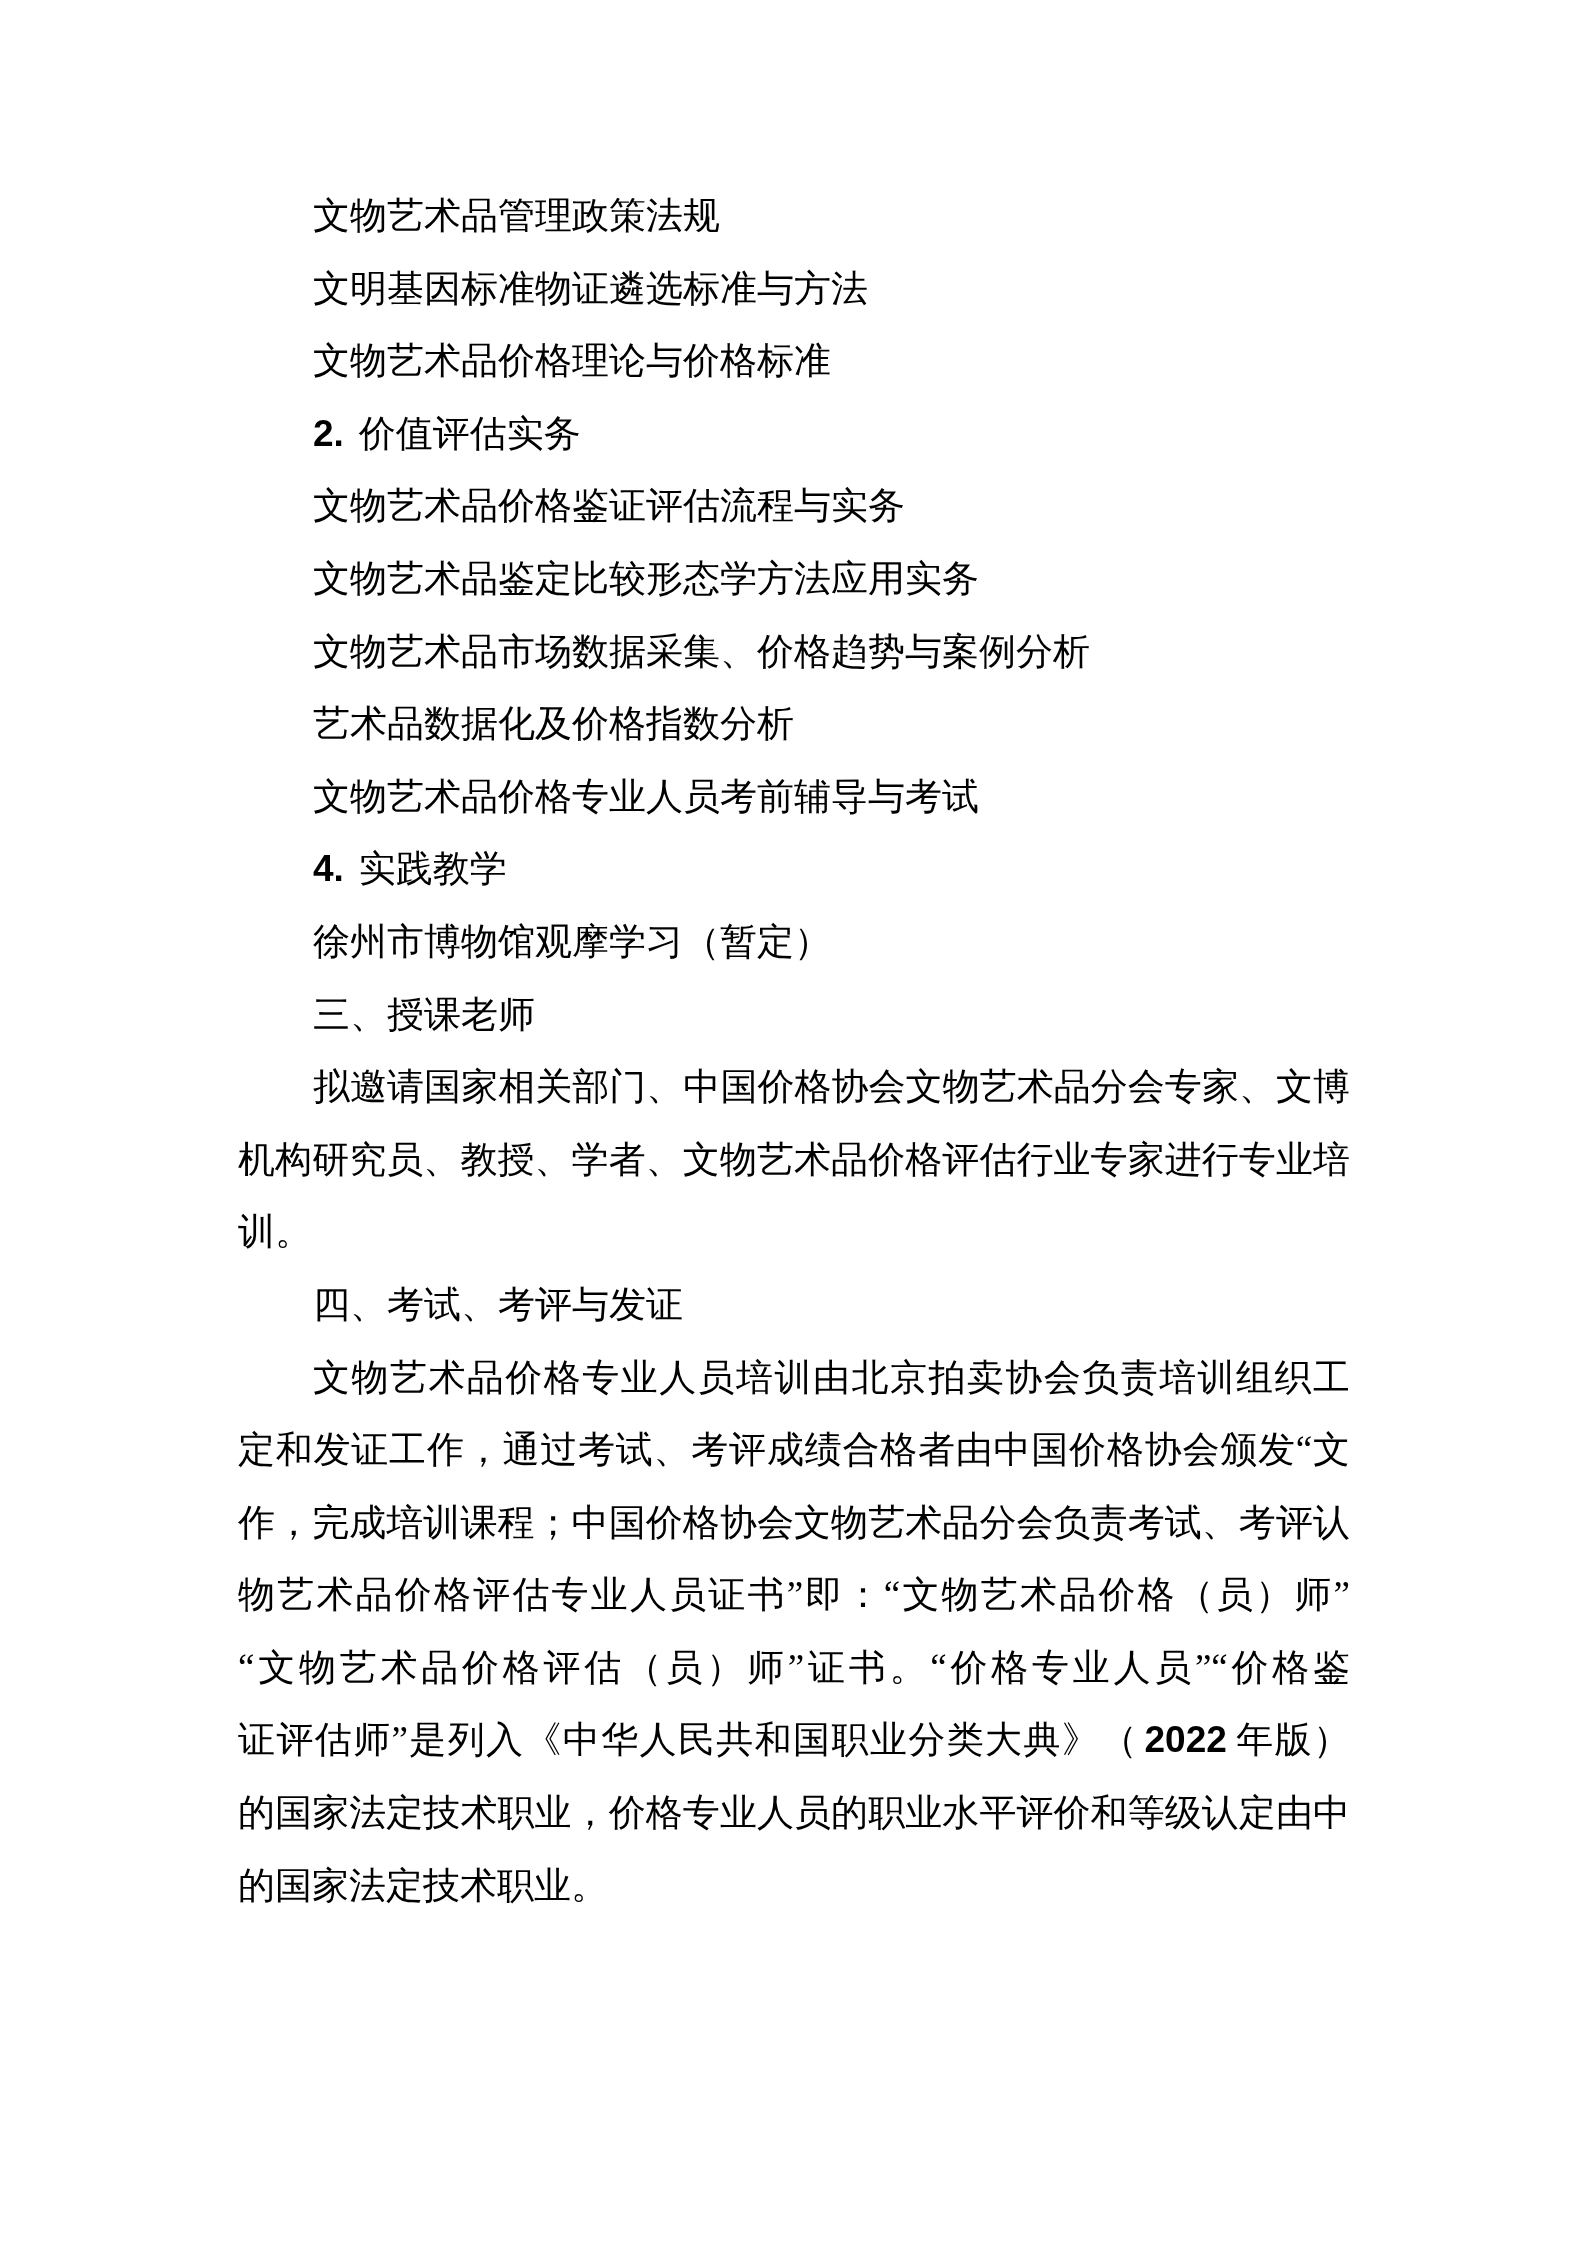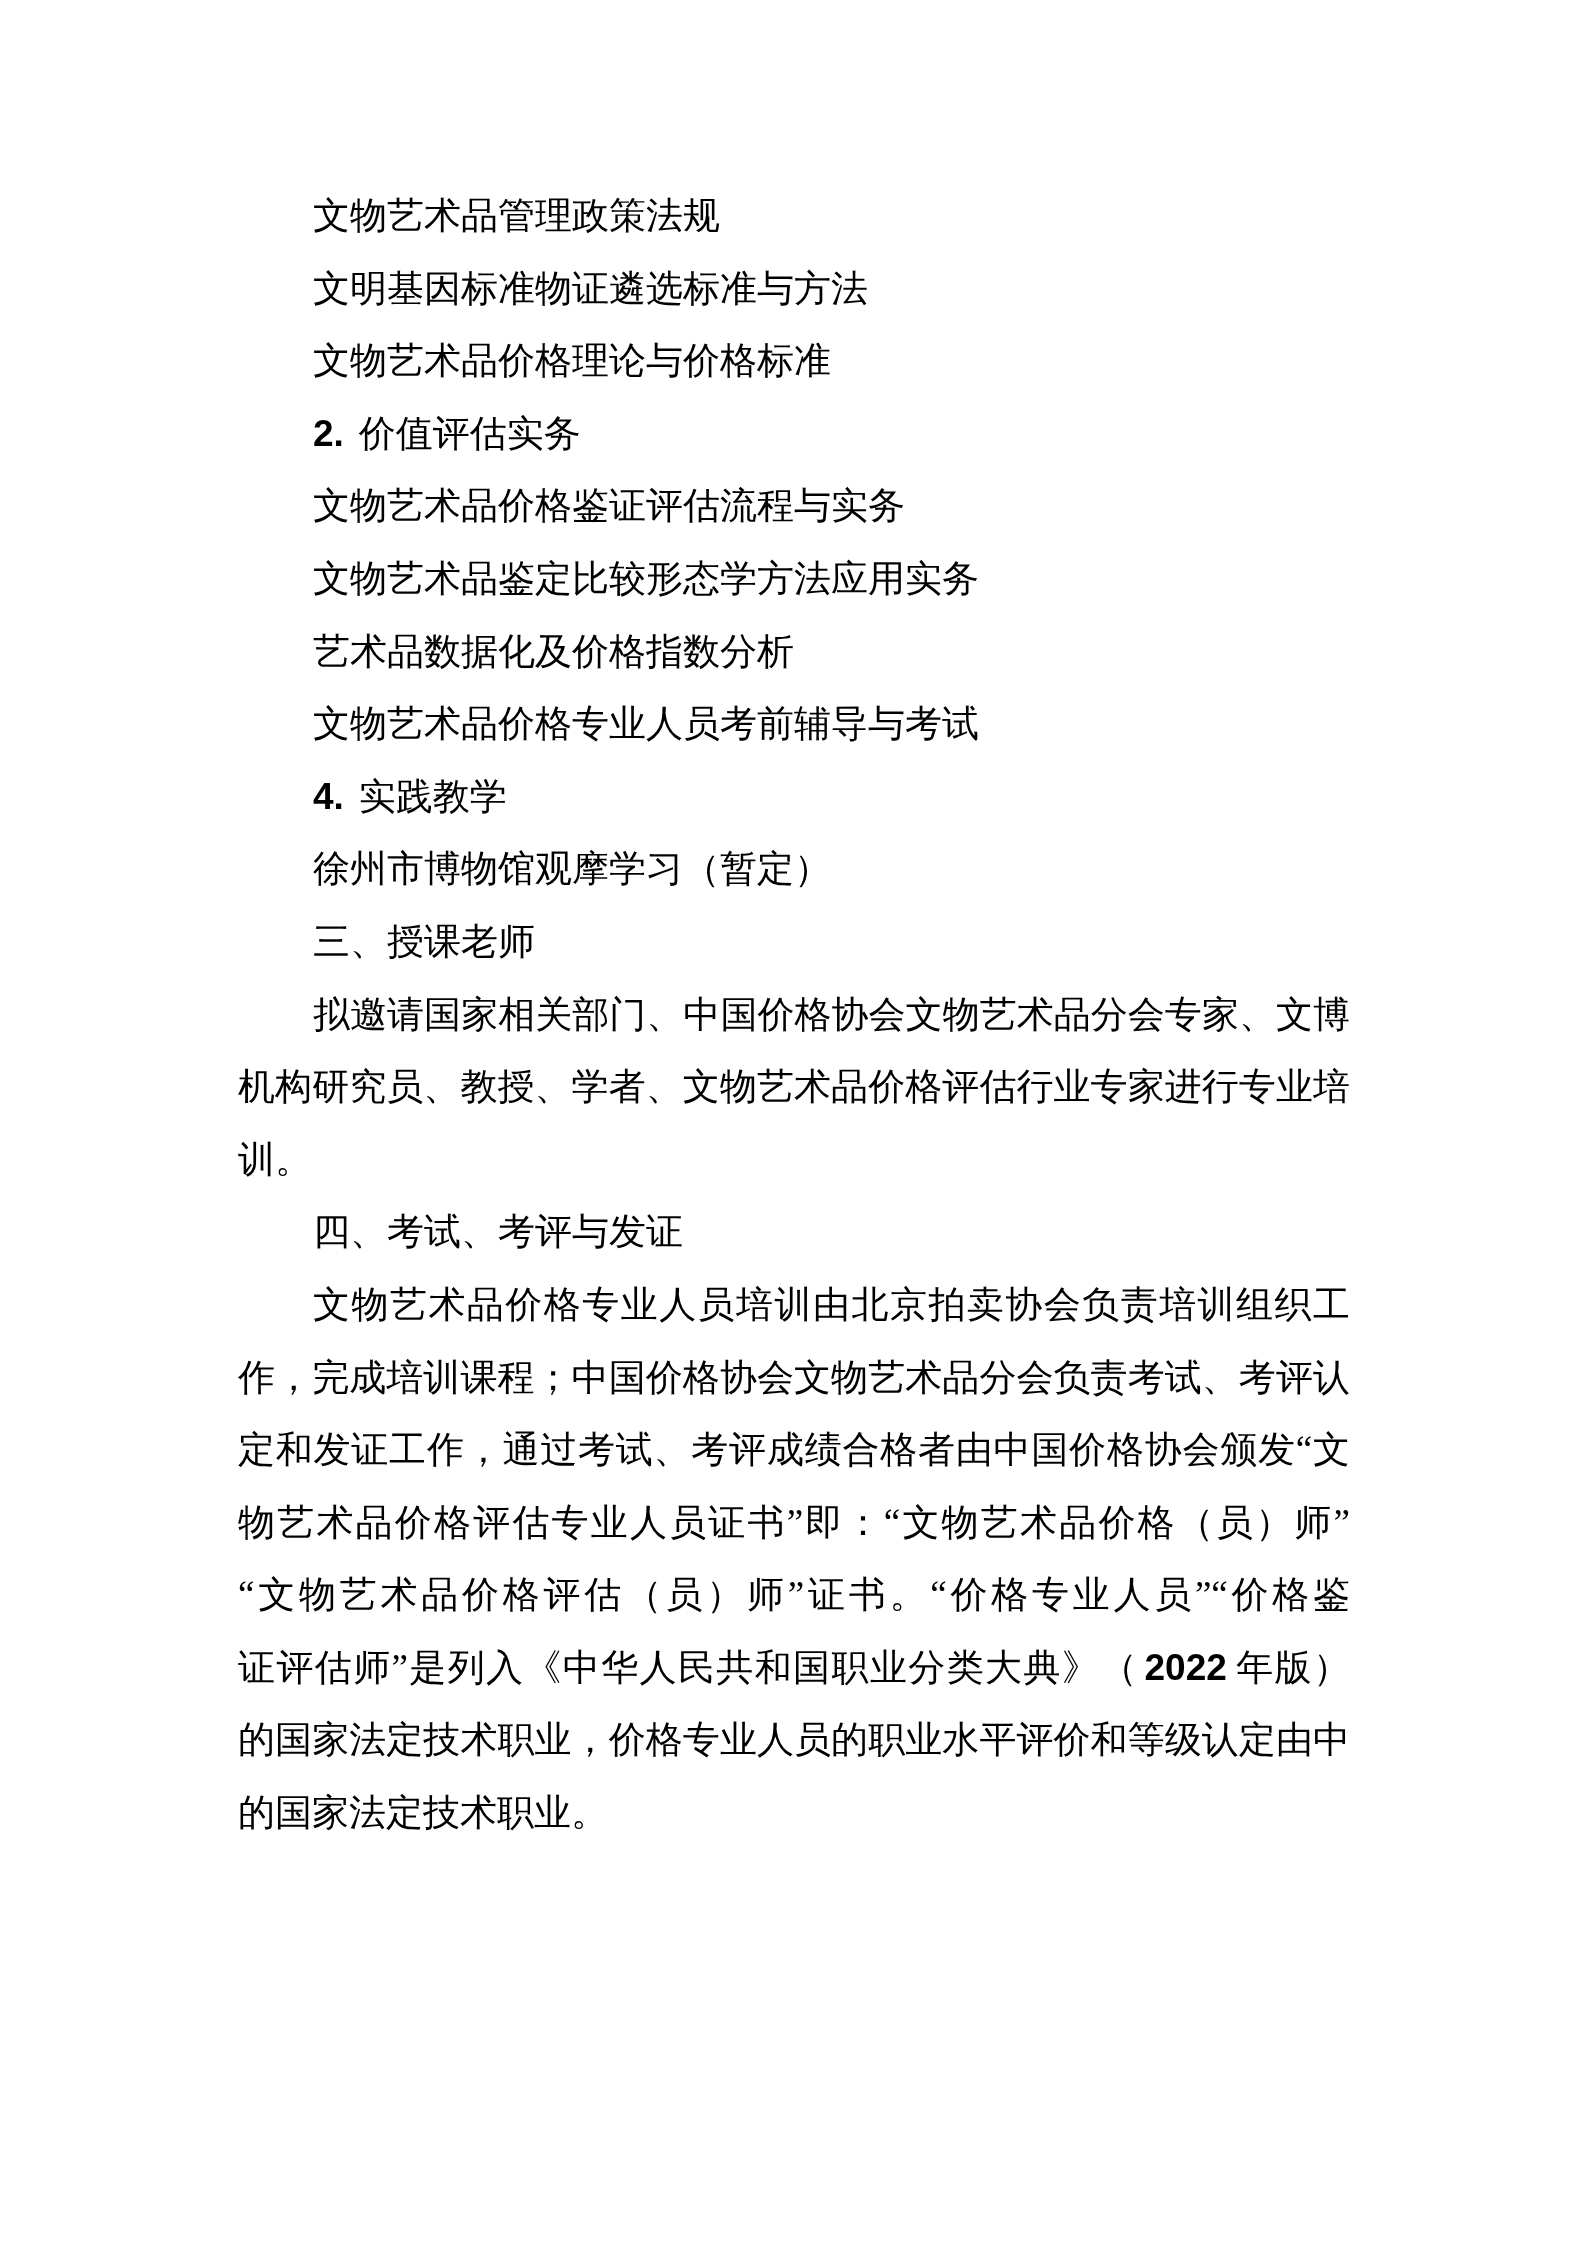--- a/index.html
+++ b/index.html
@@ -57,40 +57,41 @@
   <div class="content">
 
     <div class="line indent">文物艺术品管理政策法规</div>
     <div class="line indent">文明基因标准物证遴选标准与方法</div>
     <div class="line indent">文物艺术品价格理论与价格标准</div>
 
     <div class="line indent"><span class="num">2.</span><span>价值评估实务</span></div>
 
     <div class="line indent">文物艺术品价格鉴证评估流程与实务</div>
     <div class="line indent">文物艺术品鉴定比较形态学方法应用实务</div>
+    <div class="line indent">文物艺术品市场数据采集、价格趋势与案例分析</div>
 
 
     <div class="line indent">艺术品数据化及价格指数分析</div>
     <div class="line indent">文物艺术品价格专业人员考前辅导与考试</div>
 
     <div class="line indent"><span class="num">4.</span><span>实践教学</span></div>
 
     <div class="line indent">徐州市博物馆观摩学习（暂定）</div>
 
     <div class="line indent bold">三、授课老师</div>
 
     <div class="line indent just">拟邀请国家相关部门、中国价格协会文物艺术品分会专家、文博</div>
     <div class="line just">机构研究员、教授、学者、文物艺术品价格评估行业专家进行专业培</div>
     <div class="line">训。</div>
 
     <div class="line indent bold">四、考试、考评与发证</div>
 
     <div class="line indent just">文物艺术品价格专业人员培训由北京拍卖协会负责培训组织工</div>
+    <div class="line just">定和发证工作，通过考试、考评成绩合格者由中国价格协会颁发“文</div>
     <div class="line just">作，完成培训课程；中国价格协会文物艺术品分会负责考试、考评认</div>
-    <div class="line just">定和发证工作，通过考试、考评成绩合格者由中国价格协会颁发“文</div>
     <div class="line just">物艺术品价格评估专业人员证书”即：“文物艺术品价格（员）师”</div>
     <div class="line just">“文物艺术品价格评估（员）师”证书。“价格专业人员”“价格鉴</div>
 
     <div class="line just"><span>证评估师”是列入《中华人民共和国职业分类大典》（</span><span class="latin">2022</span><span>年版）</span></div>
 
     <div class="line just">的国家法定技术职业，价格专业人员的职业水平评价和等级认定由中</div>
     <div class="line">的国家法定技术职业。</div>
 
   </div>
 </div>

